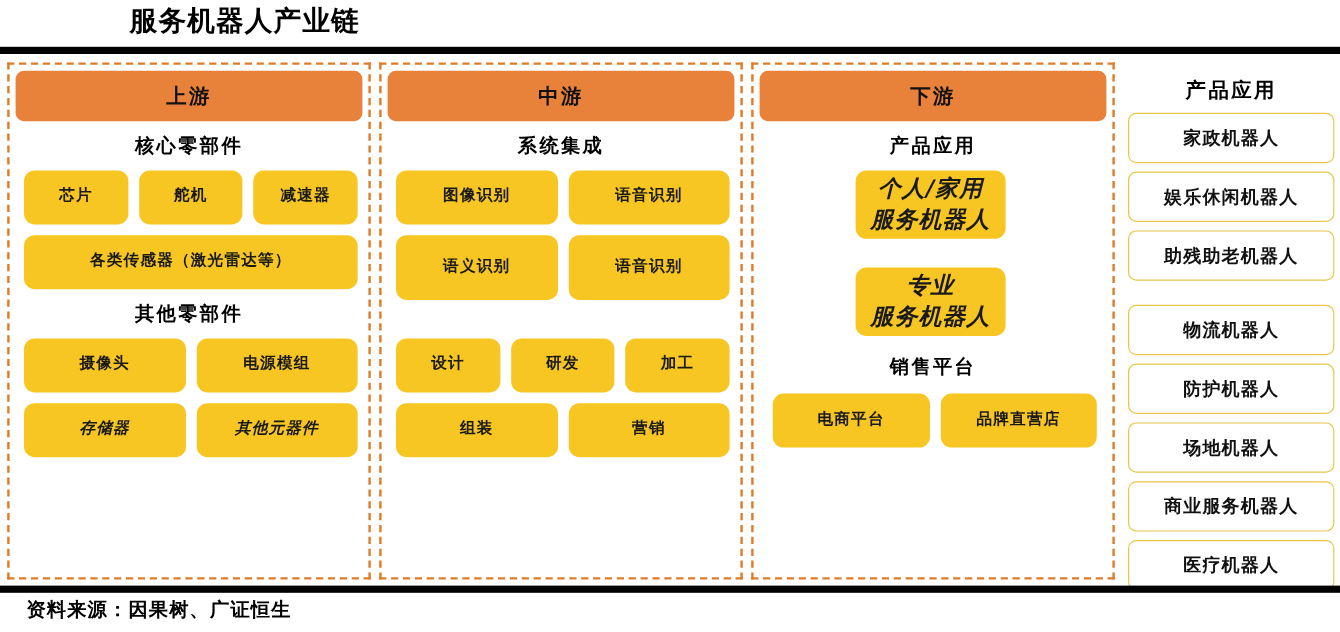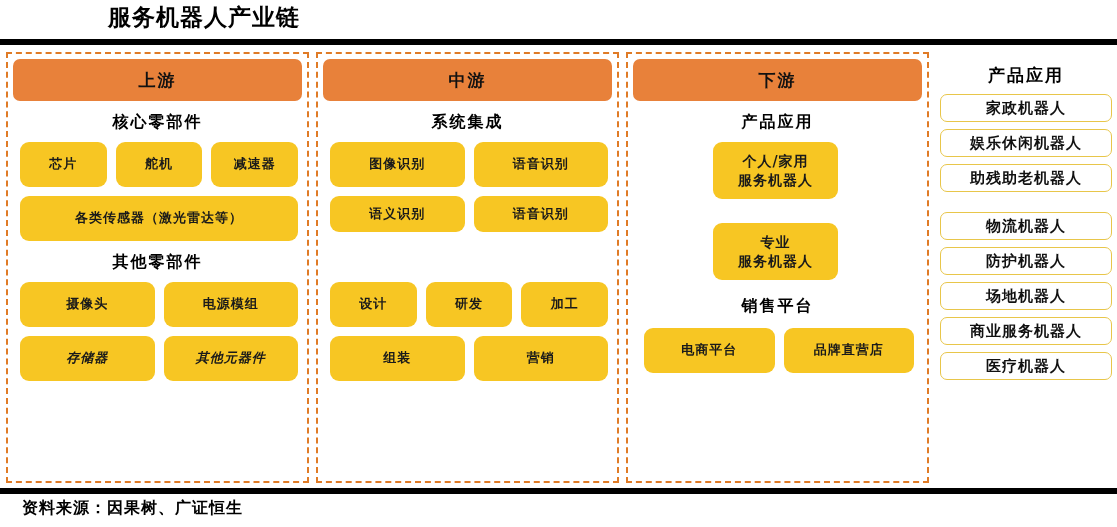--- a/index.html
+++ b/index.html
@@ -62,40 +62,40 @@
   .ybox{
     background:#F7C623;
     border-radius:9px;
     display:flex;align-items:center;justify-content:center;
     text-align:center;
     font-size:13px;font-weight:700;letter-spacing:1px;
     color:#1a1a1a;
     box-sizing:border-box;
     line-height:1.25;
   }
-  .ybox.two-line{line-height:1.35;font-size:14px;}
+  .ybox.two-line{line-height:1.35;font-size:19px;font-style:italic;}
 
   .row{display:flex;gap:9px;}
 
   
   #up-title-core{position:absolute;left:0;right:0;top:6px;}
   #up-row-core1{position:absolute;left:12px;top:36px;width:278px;height:45px;}
   #up-row-core1 .ybox{flex:1;}
   #up-box-sensors{position:absolute;left:12px;top:90px;width:278px;height:45px;}
   #up-title-other{position:absolute;left:0;right:0;top:146px;}
   #up-row-other1{position:absolute;left:12px;top:176px;width:278px;height:45px;}
   #up-row-other1 .ybox{flex:1;}
   #up-row-other2{position:absolute;left:12px;top:230px;width:278px;height:45px;}
   #up-row-other2 .ybox{flex:1;font-style:italic;}
 
   
   #mid-title-sys{position:absolute;left:0;right:0;top:6px;}
   #mid-row-sys1{position:absolute;left:12px;top:36px;width:278px;height:45px;}
   #mid-row-sys1 .ybox{flex:1;}
-  #mid-row-sys2{position:absolute;left:12px;top:90px;width:278px;height:36px;}
+  #mid-row-sys2{position:absolute;left:12px;top:90px;width:278px;height:54px;}
   #mid-row-sys2 .ybox{flex:1;}
   #mid-title-body{position:absolute;left:0;right:0;top:146px;}
   #mid-row-body1{position:absolute;left:12px;top:176px;width:278px;height:45px;}
   #mid-row-body1 .ybox{flex:1;}
   #mid-row-body2{position:absolute;left:12px;top:230px;width:278px;height:45px;}
   #mid-row-body2 .ybox{flex:1;}
 
   
   #down-title-prod{position:absolute;left:0;right:0;top:6px;}
   #down-box-personal{position:absolute;left:85px;top:36px;width:125px;height:57px;}
@@ -105,21 +105,21 @@
   #down-row-sales .ybox{flex:1;}
 
   
   #apps-col{position:absolute;left:940px;top:7px;width:172px;}
   #apps-title{
     text-align:center;font-size:17px;font-weight:700;letter-spacing:2px;
     margin-top:12px;
   }
   .app-box{
     margin-top:7px;
-    height:28px;
+    height:42px;
     border:1.6px solid #E8C64A;
     border-radius:7px;
     background:#fff;
     display:flex;align-items:center;justify-content:center;
     font-size:15px;font-weight:700;letter-spacing:1px;
     color:#111;
     box-sizing:border-box;
   }
   .app-gap{margin-top:20px;}
 

